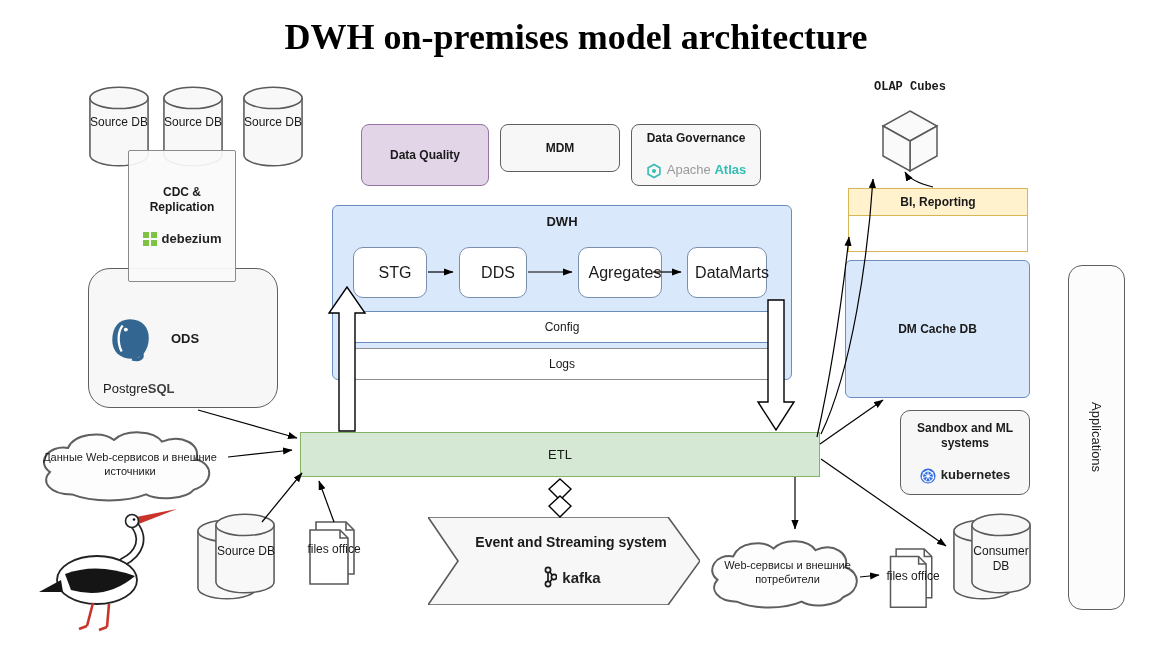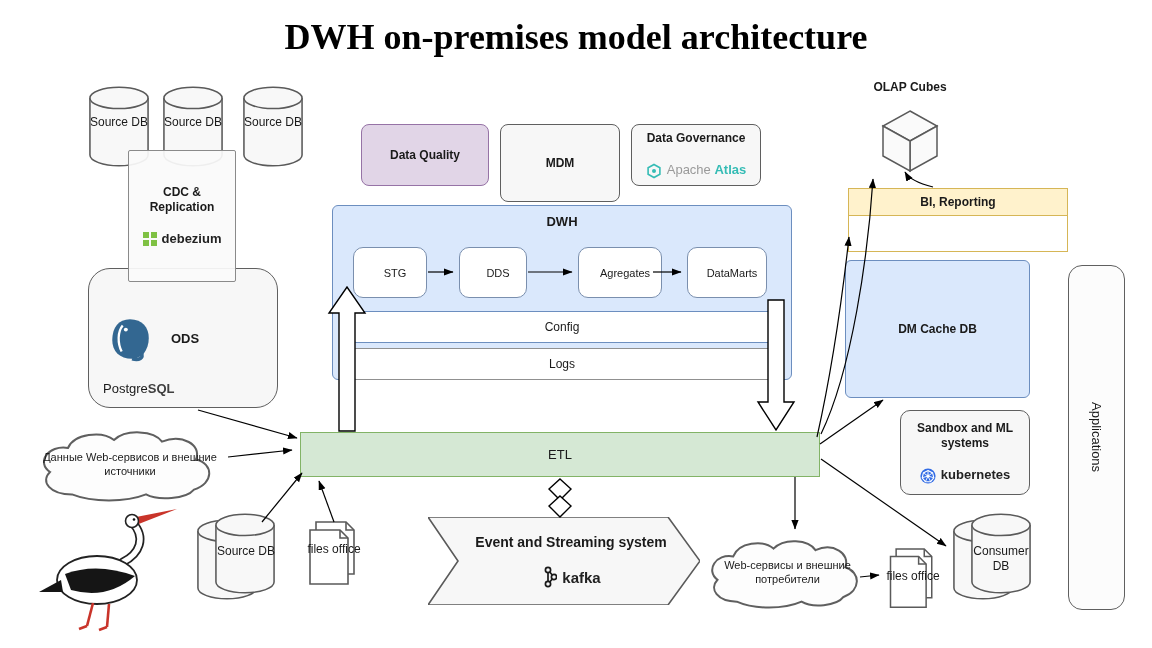--- a/index.html
+++ b/index.html
@@ -27,45 +27,45 @@
   
   .cloud{position:absolute;}
   .cloud svg{position:absolute;left:0;top:0;}
   .cloud-label{position:absolute;left:12px;right:12px;top:0;bottom:0;display:flex;align-items:center;
                justify-content:center;text-align:center;font-size:11px;line-height:1.3;}
   
   .dwh{position:absolute;left:332px;top:205px;width:460px;height:175px;background:#dae8fc;
        border:1.4px solid #6c8ebf;border-radius:6px;box-sizing:border-box;}
   .dwh-title{position:absolute;left:0;right:0;top:8px;text-align:center;font-weight:700;font-size:13px;}
   .stage{position:absolute;height:51px;background:#fff;border:1.3px solid #7a8fae;border-radius:10px;
-         display:flex;align-items:center;justify-content:center;font-size:11px;box-sizing:border-box;padding-left:10px;}
+         display:flex;align-items:center;justify-content:center;font-size:16px;box-sizing:border-box;padding-left:10px;}
   .bar{position:absolute;left:20px;width:418px;height:32px;background:#fff;border-radius:3px;
        display:flex;align-items:center;justify-content:center;font-size:12px;box-sizing:border-box;}
   
   .etl{position:absolute;left:300px;top:432px;width:520px;height:45px;background:#d5e8d4;
        border:1.4px solid #82b366;display:flex;align-items:center;justify-content:center;
        font-size:13px;box-sizing:border-box;}
   
-  .bi{position:absolute;left:848px;top:188px;width:180px;height:64px;padding-left:40px;}
+  .bi{position:absolute;left:848px;top:188px;width:180px;height:64px;}
   .bi-header{position:absolute;left:0;right:0;top:0;height:28px;background:#fff2cc;border:1.3px solid #d6b656;
              display:flex;align-items:center;justify-content:center;font-weight:700;font-size:12px;box-sizing:border-box;}
   .bi-body{position:absolute;left:0;right:0;top:27px;height:37px;background:#fff;border:1.3px solid #d6b656;box-sizing:border-box;}
   
   .event{position:absolute;left:428px;top:517px;width:272px;height:88px;}
   .event svg.shape{position:absolute;left:0;top:0;}
   .event-content{position:absolute;left:34px;right:20px;top:0;bottom:0;display:flex;flex-direction:column;
                  align-items:center;justify-content:center;text-align:center;}
   .event-title{font-weight:700;font-size:14px;}
   
   .apps{position:absolute;left:1068px;top:265px;width:57px;height:345px;background:#fcfcfc;
         border:1.4px solid #5f5f5f;border-radius:14px;display:flex;align-items:center;justify-content:center;box-sizing:border-box;}
   .apps-label{writing-mode:vertical-rl;font-size:13px;}
   
   .olap{position:absolute;left:858px;top:74px;width:104px;height:102px;text-align:center;}
-  .olap-label{position:absolute;left:0;right:0;top:6px;font-weight:700;font-size:12px;line-height:1.25;}
+  .olap-label{position:absolute;left:0;right:0;top:6px;font-weight:700;font-size:12px;line-height:1.25;font-family:Liberation Mono, monospace;}
   .olap svg{position:absolute;left:22px;top:34px;}
   .overlay{position:absolute;left:0;top:0;z-index:9;pointer-events:none;}
   .mid{z-index:3;}
   .wordmark{font-weight:700;font-size:13px;color:#222;}
   .muted{color:#9a9a9a;font-weight:400;}
   .teal{color:#35bcb5;font-weight:700;}
   .pg-sql{color:#404040;}
 </style>
 </head>
 <body>
@@ -166,21 +166,21 @@
         <path d="M8 12 L38 12 L46 20 L46 66 L8 66 Z"></path>
         <path d="M38 12 L38 20 L46 20" fill="none"></path>
       </g>
     </svg>
     <div class="files-label">files office</div>
   </div>
 
   <div class="box" style="left:361px;top:124px;width:128px;height:62px;background:#e1d5e7;border-color:#9673a6;">
     <div class="bold">Data Quality</div>
   </div>
-  <div class="box" style="left:500px;top:124px;width:120px;height:78px;">
+  <div class="box" style="left:500px;top:124px;width:120px;height:48px;">
     <div class="bold">MDM</div>
   </div>
   <div class="box" style="left:631px;top:124px;width:130px;height:62px;">
     <div class="bold">Data Governance</div>
     <div class="logo-row">
       <svg width="16" height="16" viewBox="0 0 16 16">
         <polygon points="8,1.5 13.9,4.8 13.9,11.2 8,14.5 2.1,11.2 2.1,4.8" stroke="#35bcb5" stroke-width="1.6" fill="none"></polygon>
         <circle cx="8" cy="8" r="2" fill="#35bcb5"></circle>
       </svg>
       <span style="font-size:13px;"><span class="muted">Apache</span> <span class="teal">Atlas</span></span>

